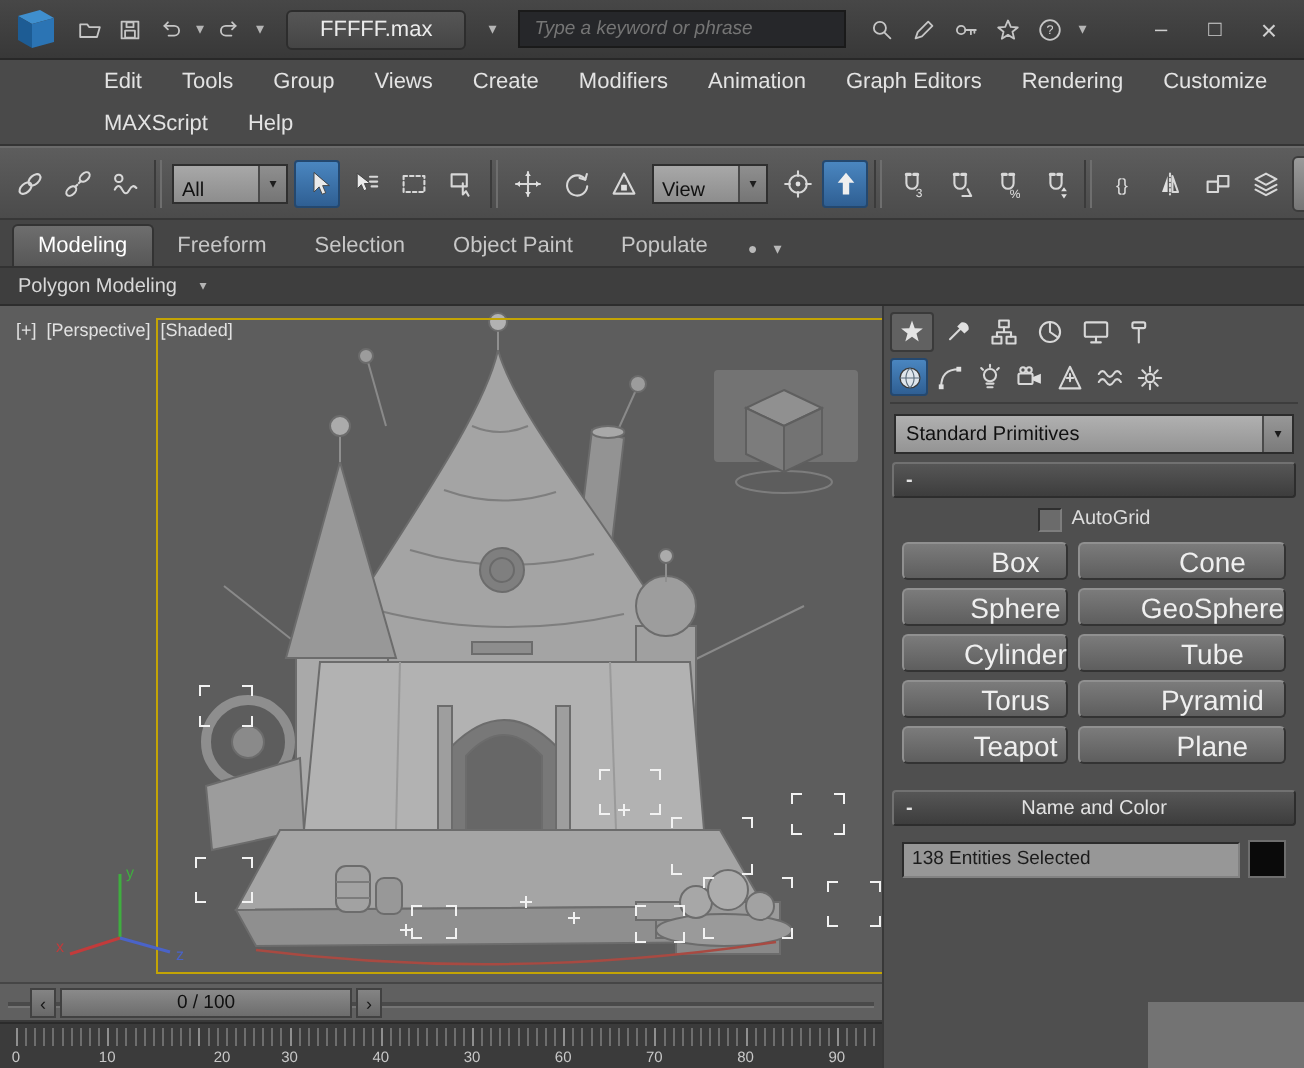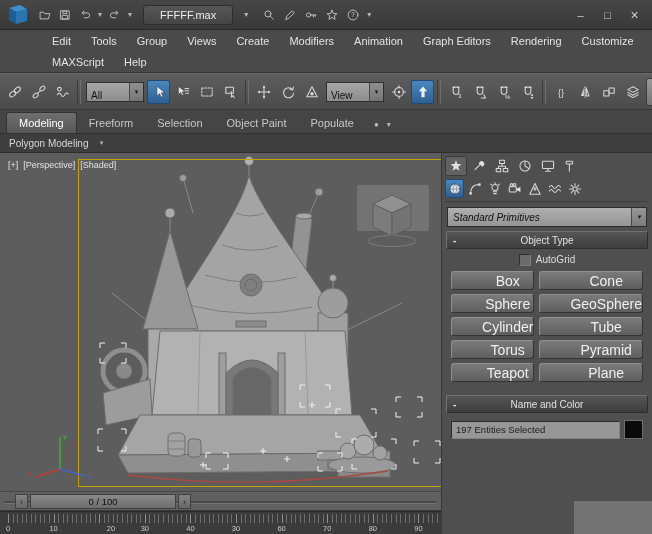--- a/index.html
+++ b/index.html
@@ -85,21 +85,21 @@
   .cmd-panel{flex:1;background:#4f4f4f;border-left:1px solid #383838;position:relative;
     padding:2px 3px;box-sizing:border-box;}
   .panel-tabs{display:flex;gap:1px;padding:1px 0 2px;}
   .ptab{width:22px;height:20px;display:flex;align-items:center;justify-content:center;border-radius:2px;}
   .ptab.active{background:#616161;border:1px solid #3a3a3a;box-sizing:border-box;}
   .panel-cats{display:flex;gap:1px;padding:1px 0 3px;border-bottom:1px solid #3d3d3d;}
   .pcat{width:19px;height:19px;display:flex;align-items:center;justify-content:center;border-radius:2px;
     border:1px solid transparent;box-sizing:border-box;}
   .pcat.active{background:linear-gradient(#4a86c0,#2f5f93);border:1px solid #24486f;}
   .prim-dd{margin:5px 2px 3px;height:18px;background:linear-gradient(#b0b0b0,#949494);border:1px solid #2c2c2c;
-    display:flex;align-items:center;font-style:italic;}
+    display:flex;align-items:center;}
   .prim-dd .val{flex:1;font-size:10px;color:#101010;padding-left:5px;}
   .prim-dd .arr{width:14px;height:100%;background:linear-gradient(#979797,#7b7b7b);border-left:1px solid #4a4a4a;
     color:#1c1c1c;font-size:7px;display:flex;align-items:center;justify-content:center;}
   .rollout{margin:4px 1px 0;}
   .rollout-hd{height:16px;background:linear-gradient(#565656,#3d3d3d);border:1px solid;
     border-color:#717171 #2d2d2d #2d2d2d #717171;border-radius:2px;color:#e2e2e2;font-size:10px;
     display:flex;align-items:center;position:relative;}
   .rollout-hd .minus{position:absolute;left:6px;font-weight:bold;}
   .rollout-hd .ttl{flex:1;text-align:center;}
   .autogrid{display:flex;align-items:center;justify-content:center;gap:5px;height:21px;color:#dcdcdc;font-size:10px;}
@@ -153,20 +153,23 @@
         <div class="tb-ic">
           <svg viewBox="0 0 20 20" class="ic">
             <path d="M14 7 H7 a3.5 3.5 0 0 0 0 7 h4"></path>
             <path d="M11.5 4.5 14 7 l-2.5 2.5"></path>
           </svg>
         </div>
         <div class="caret">▾</div>
       </div>
     <div class="doc-tab">FFFFF.max</div>
     <div class="caret">▾</div>
+    <div class="search-wrap">
+      <input type="text" placeholder="Type a keyword or phrase" style="">
+    </div>
     <div class="help-icons" id="help-icons">
         <div class="tb-ic">
           <svg viewBox="0 0 20 20" class="ic">
             <circle cx="8.5" cy="8.5" r="4.3"></circle>
             <path d="M11.8 11.8 16 16"></path>
           </svg>
         </div>
         <div class="tb-ic">
           <svg viewBox="0 0 20 20" class="ic">
             <path d="M4 16 l1.5-4.5 L13 4 l3 3 -7.5 7.5 Z"></path>
@@ -591,21 +594,20 @@
         </div>
 
       <div class="prim-dd">
         <span class="val">Standard Primitives</span>
         <span class="arr">▾</span>
       </div>
 
       <div class="rollout">
         <div class="rollout-hd">
           <span class="minus">-</span>
-          <span class="ttl">Object Type</span>
         </div>
         <div class="autogrid">
           <span class="chk"></span>
           <span>AutoGrid</span>
         </div>
         <div class="ot-grid" id="ot-grid">
             <div class="ot-btn">Box</div>
             <div class="ot-btn">Cone</div>
             <div class="ot-btn">Sphere</div>
             <div class="ot-btn">GeoSphere</div>
@@ -617,21 +619,21 @@
             <div class="ot-btn">Plane</div>
           </div>
       </div>
 
       <div class="rollout">
         <div class="rollout-hd">
           <span class="minus">-</span>
           <span class="ttl">Name and Color</span>
         </div>
         <div class="nc-row">
-          <div class="name-field">197 Entities Selected</div>
+          <div class="name-field">138 Entities Selected</div>
           <div class="color-swatch"></div>
         </div>
       </div>
 
       <div class="watermark"></div>
     </div>
   </div>
 </div>
 
 </body></html>

